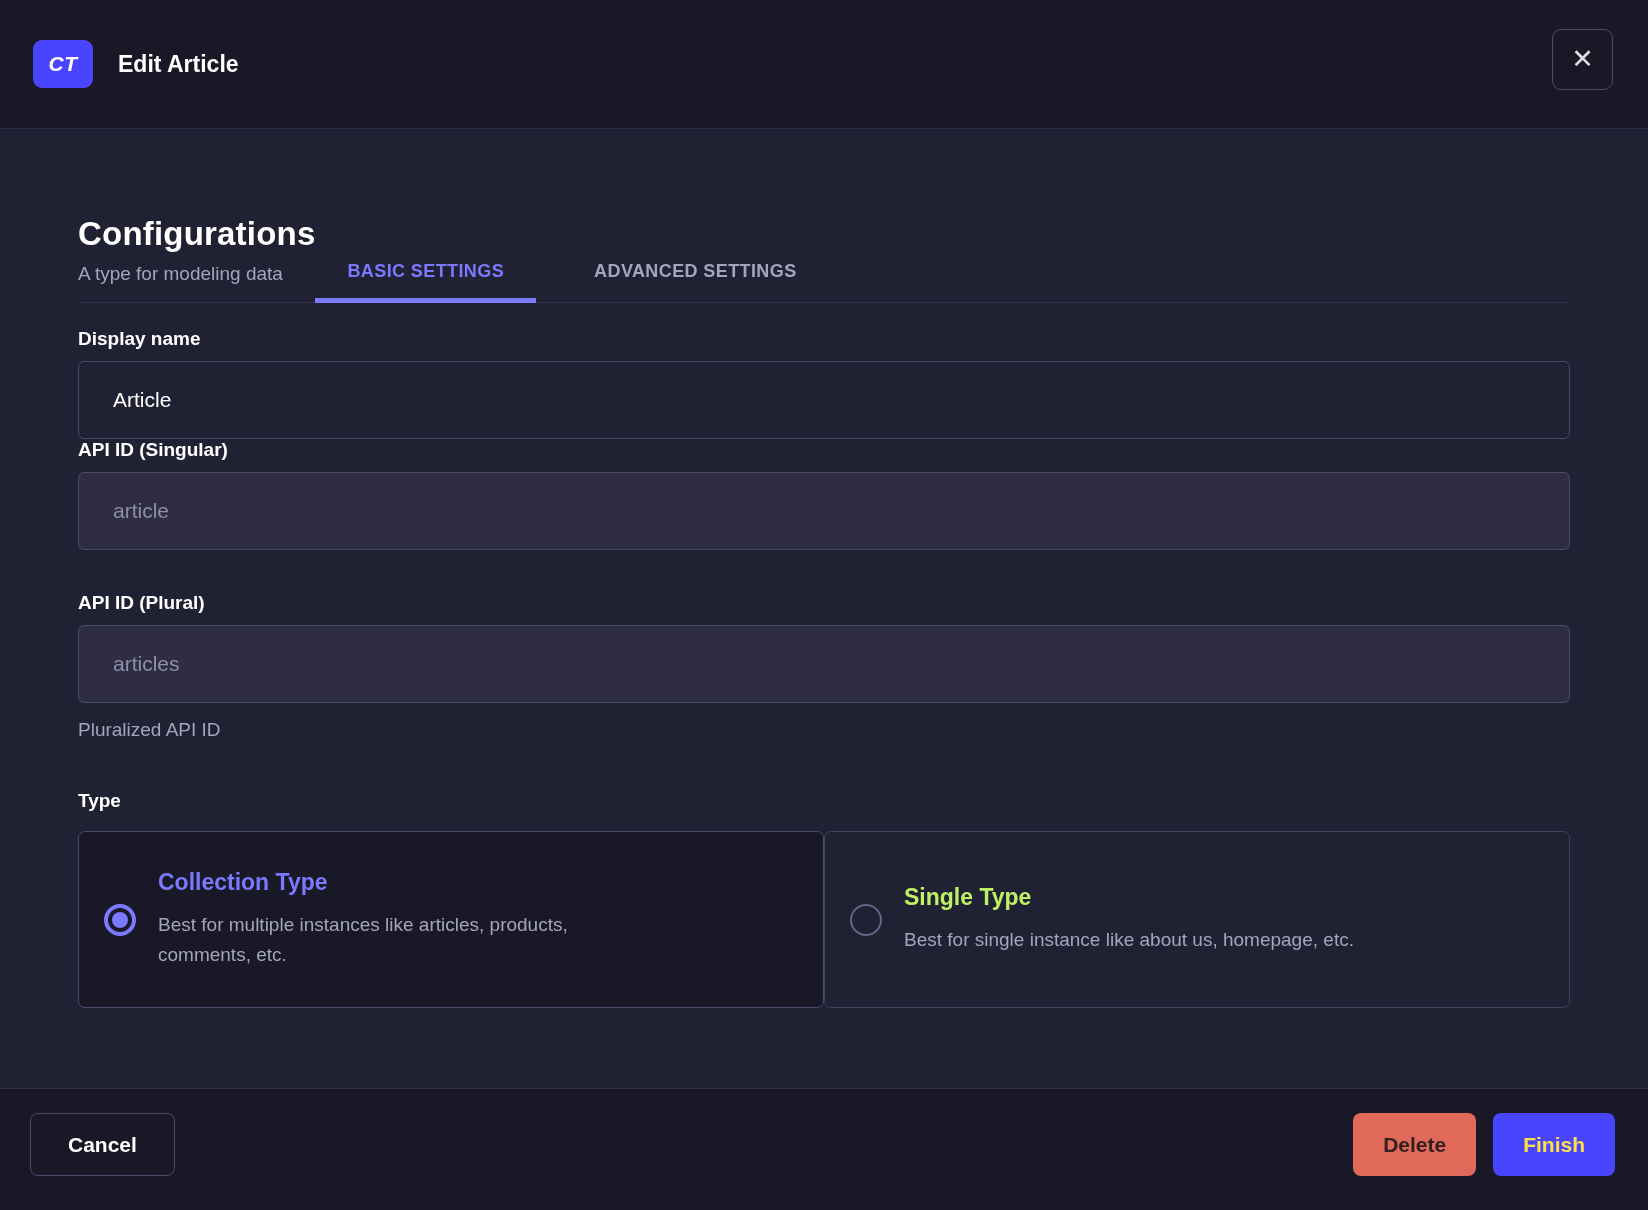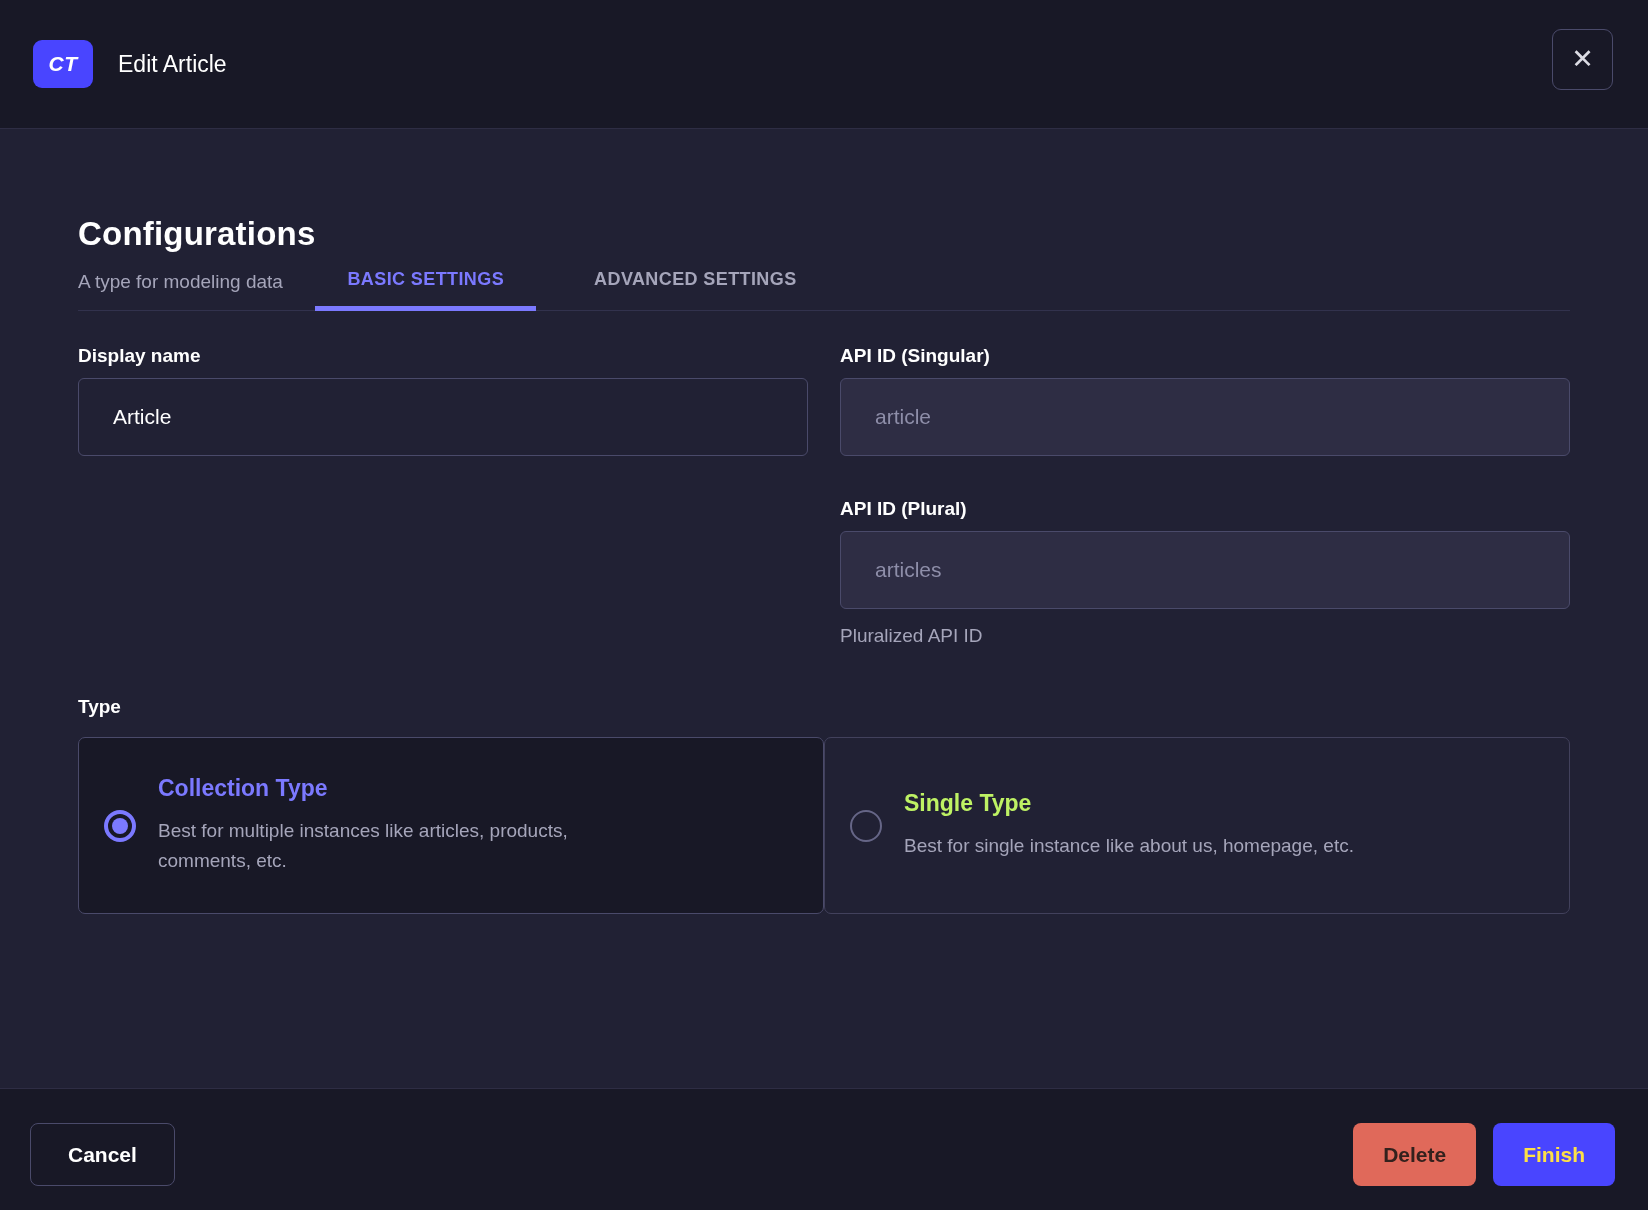--- a/index.html
+++ b/index.html
@@ -27,21 +27,21 @@
     width: 60px; height: 48px;
     background: #4945ff;
     border-radius: 9px;
     display: flex; align-items: center; justify-content: center;
     font-weight: 700; font-style: italic; font-size: 21px; color: #ffffff;
     letter-spacing: 0.5px;
   }
   .modal-title {
     margin-left: 25px;
     font-size: 23px;
-    font-weight: 400;
+    font-weight: 700;
     color: #ffffff;
   }
   .close-btn {
     position: absolute;
     right: 35px; top: 29px;
     width: 61px; height: 61px;
     background: transparent;
     border: 1px solid #4a4a6a;
     border-radius: 9px;
     color: #dcdce4;
@@ -64,21 +64,21 @@
     border-bottom: 1px solid #32324d;
   }
   .heading-left { padding-bottom: 17px; }
   .page-title {
     font-size: 33px;
     font-weight: 700;
     color: #ffffff;
     letter-spacing: 0.2px;
   }
   .page-subtitle {
-    margin-top: 18px;
+    margin-top: 10px;
     font-size: 19px;
     color: #a5a5ba;
   }
   .tabs { display: flex; align-self: flex-end; gap: 26px; }
   .tab {
     position: relative;
     padding: 0 32px 20px 32px;
     font-size: 18px;
     font-weight: 600;
     letter-spacing: 0.4px;
@@ -90,23 +90,23 @@
   .tab.active::after {
     content: "";
     position: absolute;
     left: 0; right: 0; bottom: -1px;
     height: 5px;
     background: #7b79ff;
   }
 
   
   .form-grid {
-    margin-top: 34px;
+    margin-top: 25px;
     display: grid;
-    grid-template-columns: 1fr 1fr;
+    grid-template-columns: 1fr;
     column-gap: 32px;
   }
   .field-label {
     display: block;
     font-size: 19px;
     font-weight: 700;
     color: #ffffff;
     margin-bottom: 11px;
   }
   .text-input {
@@ -189,21 +189,21 @@
 
   
   .modal-footer {
     flex: 0 0 122px;
     height: 122px;
     background: #181826;
     border-top: 1px solid #2e2d44;
     display: flex;
     justify-content: space-between;
     align-items: flex-start;
-    padding: 34px 33px 0 30px;
+    padding: 24px 33px 0 30px;
   }
   .btn {
     height: 63px;
     border-radius: 8px;
     border: none;
     font-family: "Liberation Sans", sans-serif;
     font-size: 21px;
     font-weight: 700;
     padding: 0 30px;
     cursor: pointer;

